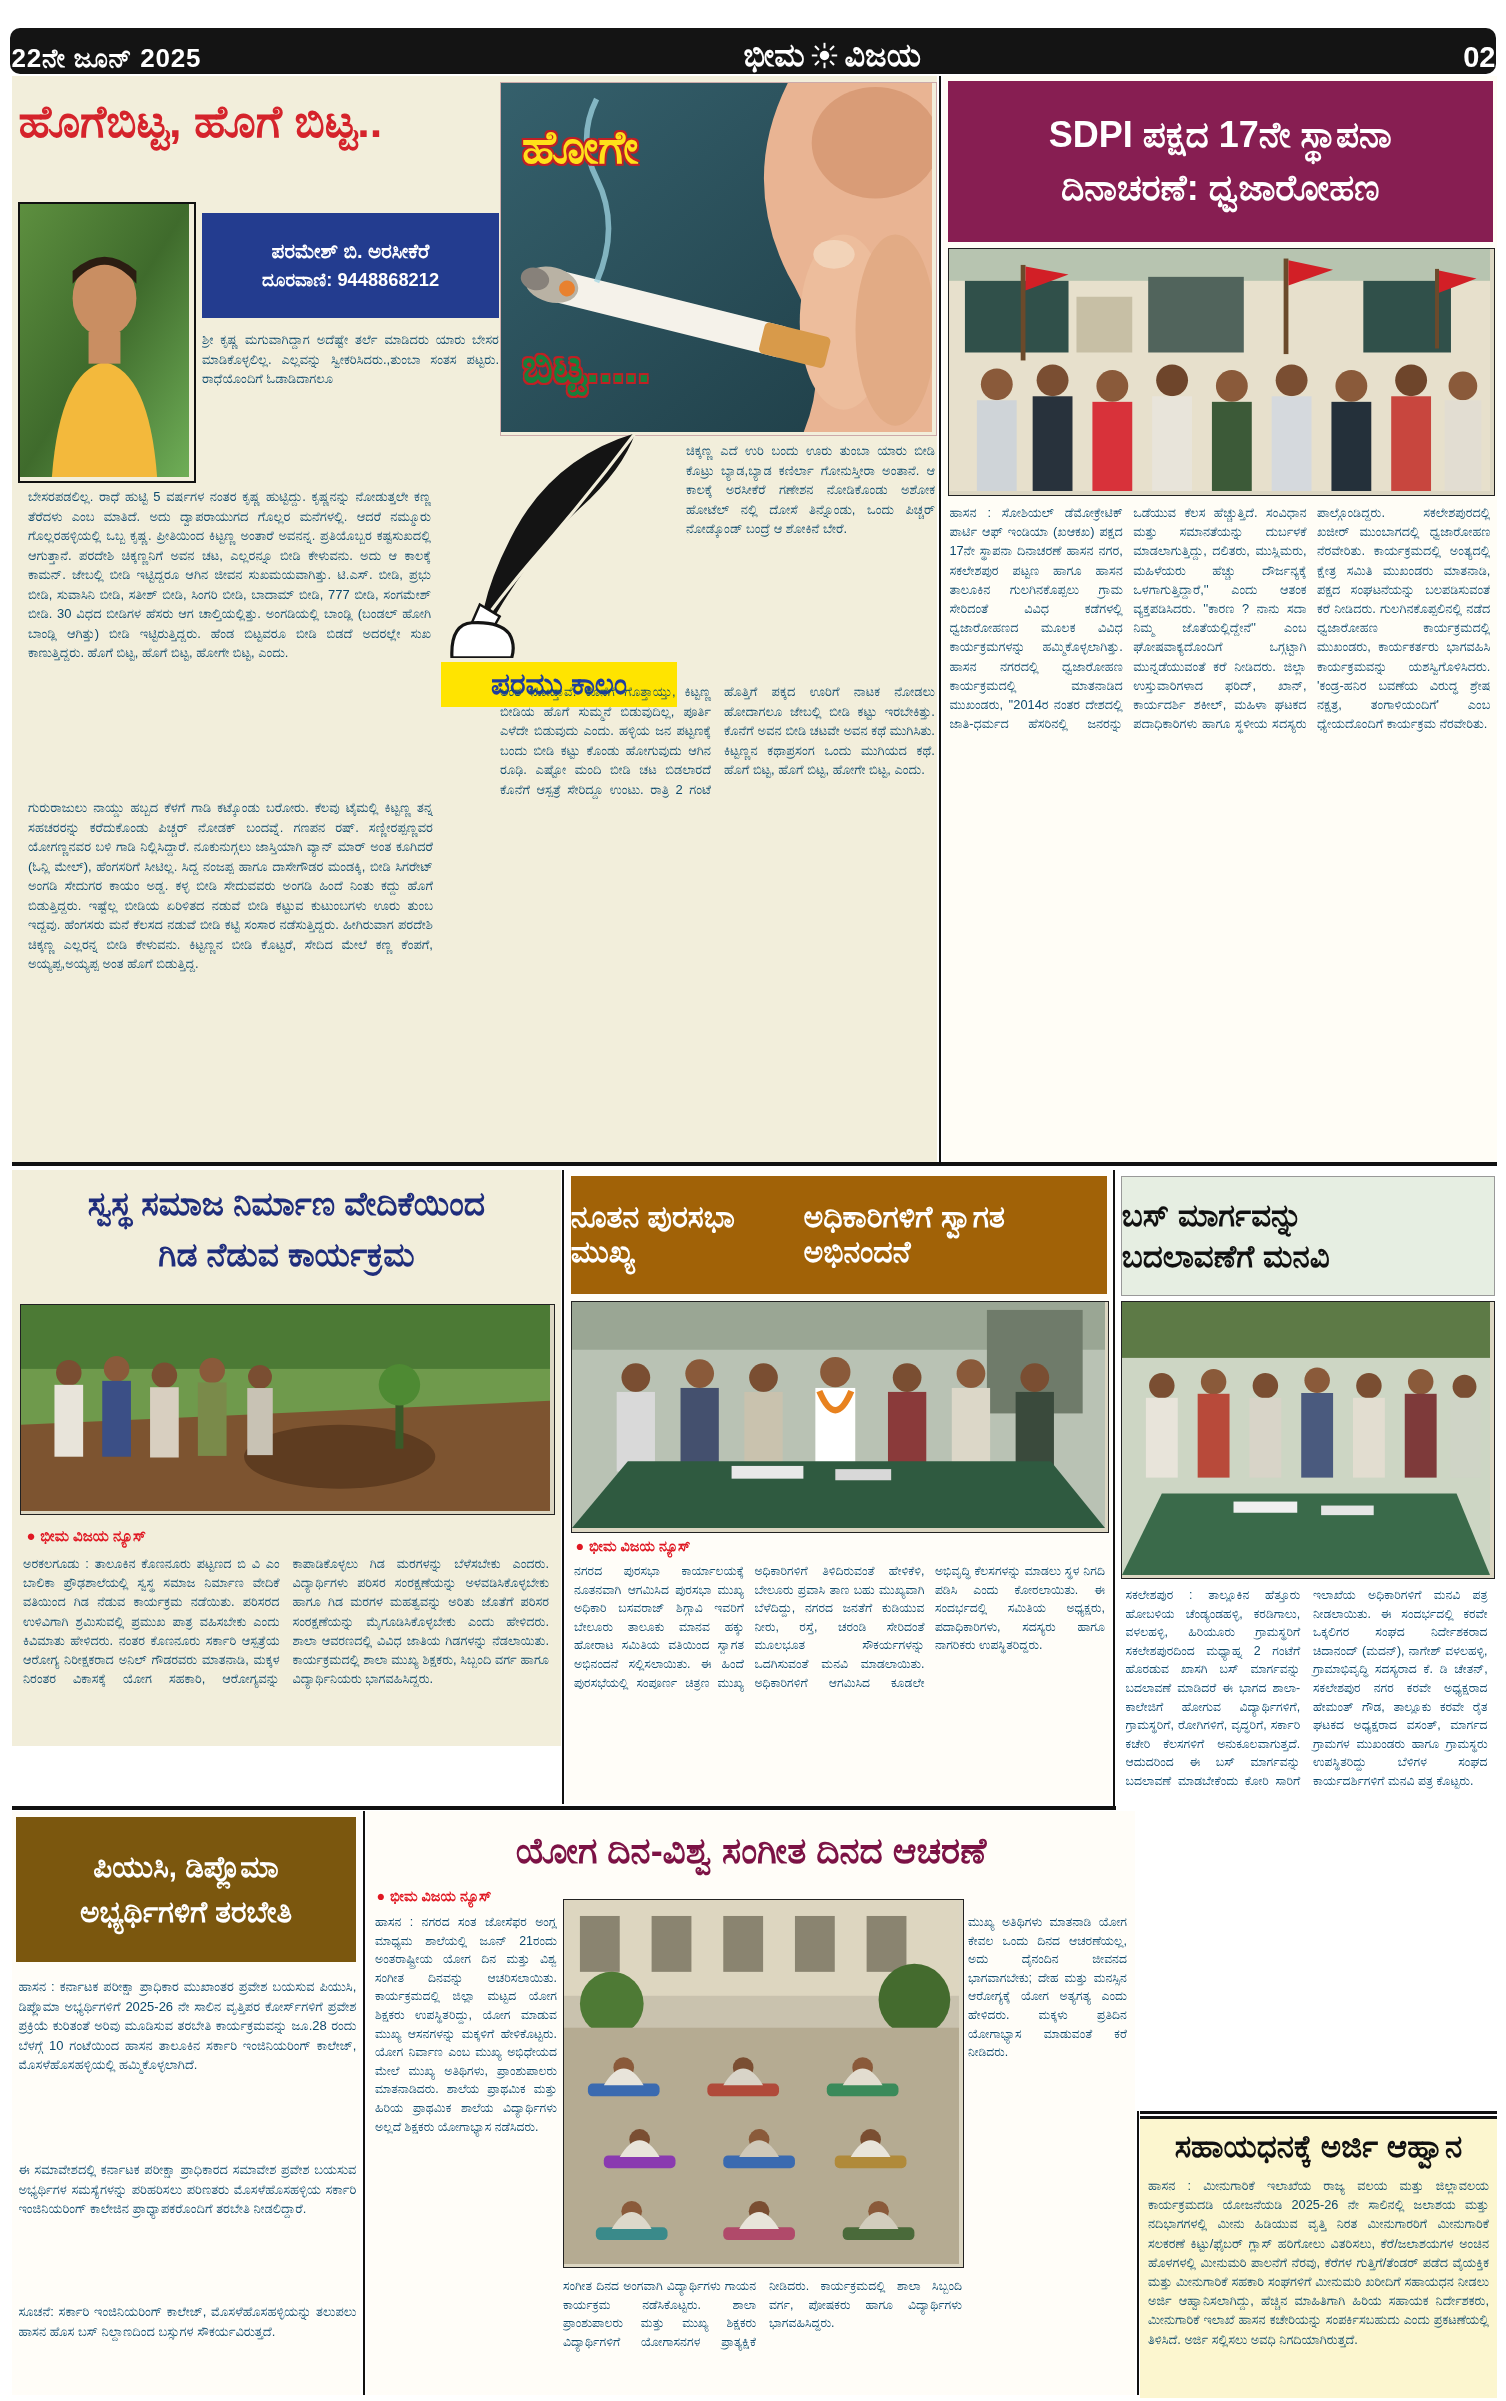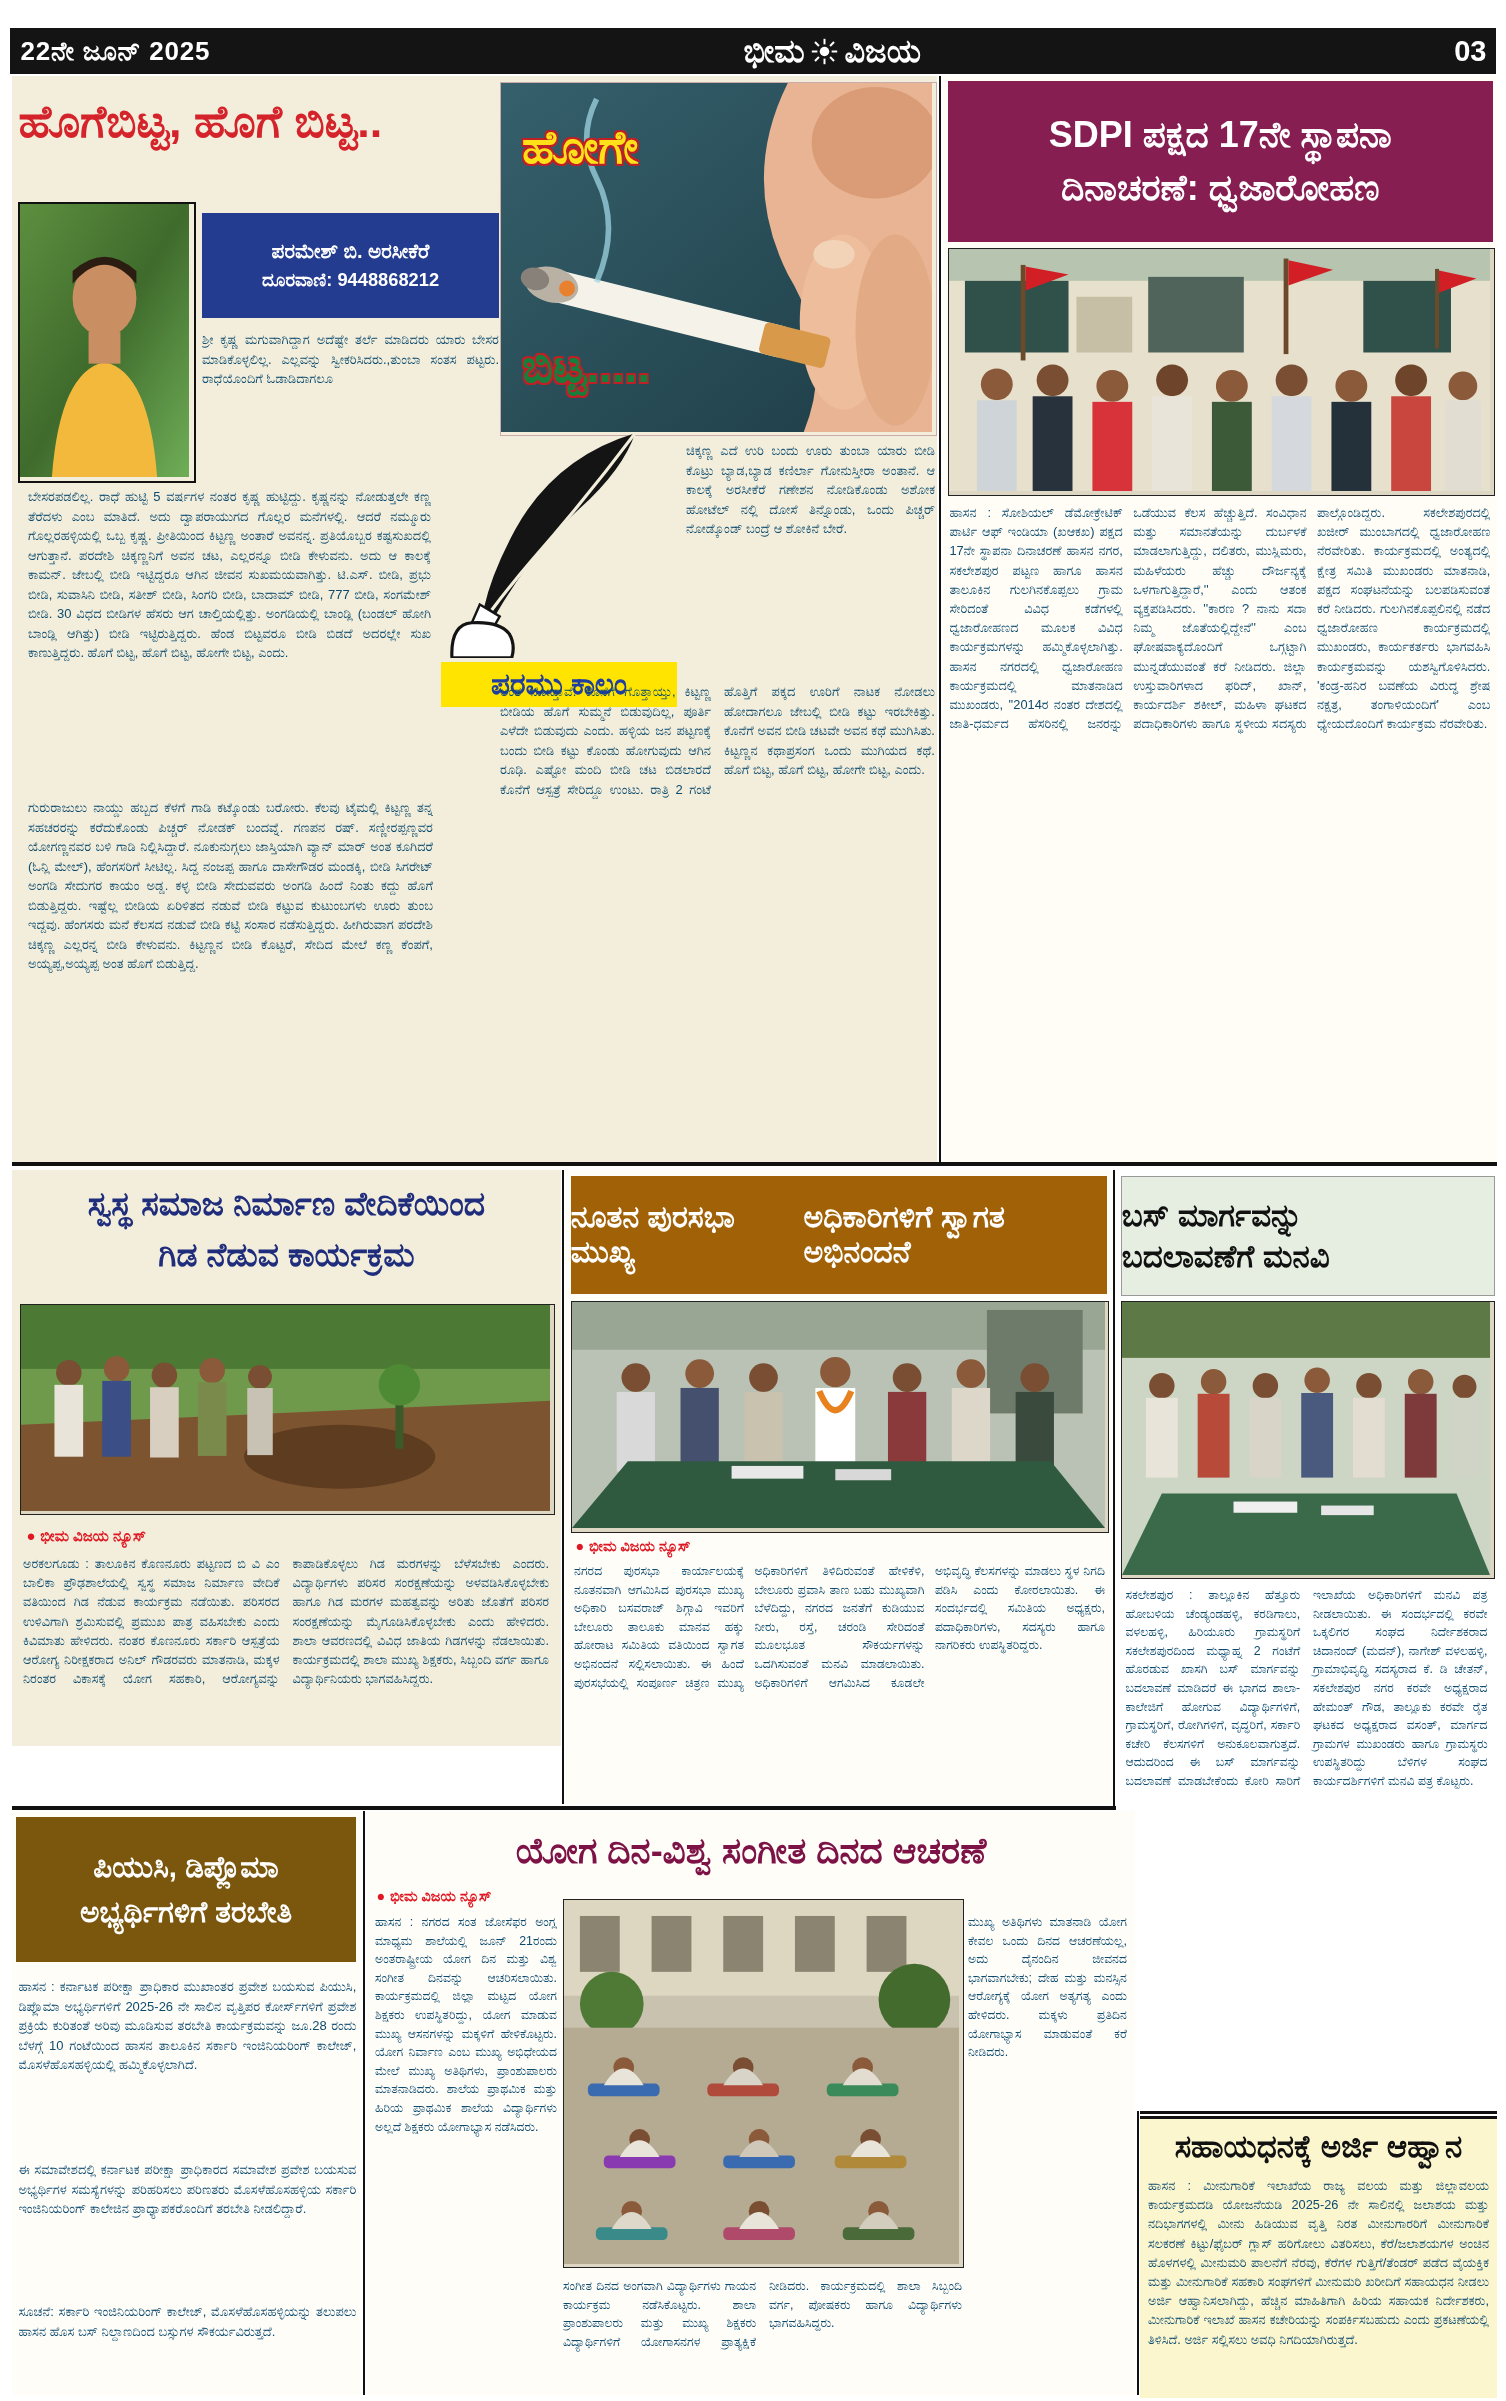--- a/index.html
+++ b/index.html
@@ -1,21 +1,21 @@
 <!DOCTYPE html>
 <html style="font-size:12.8px"><head>
 <meta charset="utf-8">
 <style>
   html,body{margin:0;padding:0;background:#ffffff;}
   body{font-family:"Liberation Sans","DejaVu Sans",sans-serif;}
   .page{position:relative;width:1507px;height:2401px;background:#ffffff;overflow:hidden;}
   .abs{position:absolute;}
   
   .masthead{left:10.4px;top:28px;width:1486px;height:46px;background:#141414;color:#fff;
-    display:flex;align-items:center;justify-content:space-between;padding:0 10px;box-sizing:border-box;}
+    display:flex;align-items:flex-end;justify-content:space-between;padding:0 1px;box-sizing:border-box;border-radius:10px;}
   .mast-date{font-size:26px;font-weight:bold;letter-spacing:0.8px;}
   .mast-title{font-size:32px;font-weight:bold;display:flex;align-items:center;gap:6.4px;}
   .mast-page{font-size:29px;font-weight:bold;}
   
   .rule{background:#111;}
   .bodytext{font-size:13px;line-height:1.5;color:#0c4a6e;text-align:justify;overflow:hidden;}
   .cols2{column-count:2;column-gap:12.8px;}
   .cols3{column-count:3;column-gap:10.4px;}
   .byline{color:#e01722;font-weight:bold;font-size:15px;}
   .byline .dot{color:#e01722;margin-right:4.8px;}
@@ -85,21 +85,21 @@
               <line x1="26" y1="17" x2="33" y2="17"></line>
             <line x1="5" y1="5" x2="10" y2="10"></line>
               <line x1="24" y1="24" x2="29" y2="29"></line>
             <line x1="29" y1="5" x2="24" y2="10"></line>
               <line x1="10" y1="24" x2="5" y2="29"></line>
           </g>
         </g>
       </svg>
       <span>ವಿಜಯ</span>
     </span>
-    <span class="mast-page">03</span>
+    <span class="mast-page">02</span>
   </div>
 
   <div class="abs secA">
     <div class="abs secA-headline">ಹೊಗೆಬಿಟ್ಟ, ಹೊಗೆ ಬಿಟ್ಟ..</div>
 
     <div class="abs author-photo">
       <svg width="169" height="273" viewBox="0 0 212 342" preserveAspectRatio="none">
         <defs>
           <linearGradient id="agbg" x1="0" y1="0" x2="1" y2="1">
             <stop offset="0" stop-color="#5d8f3f"></stop>

